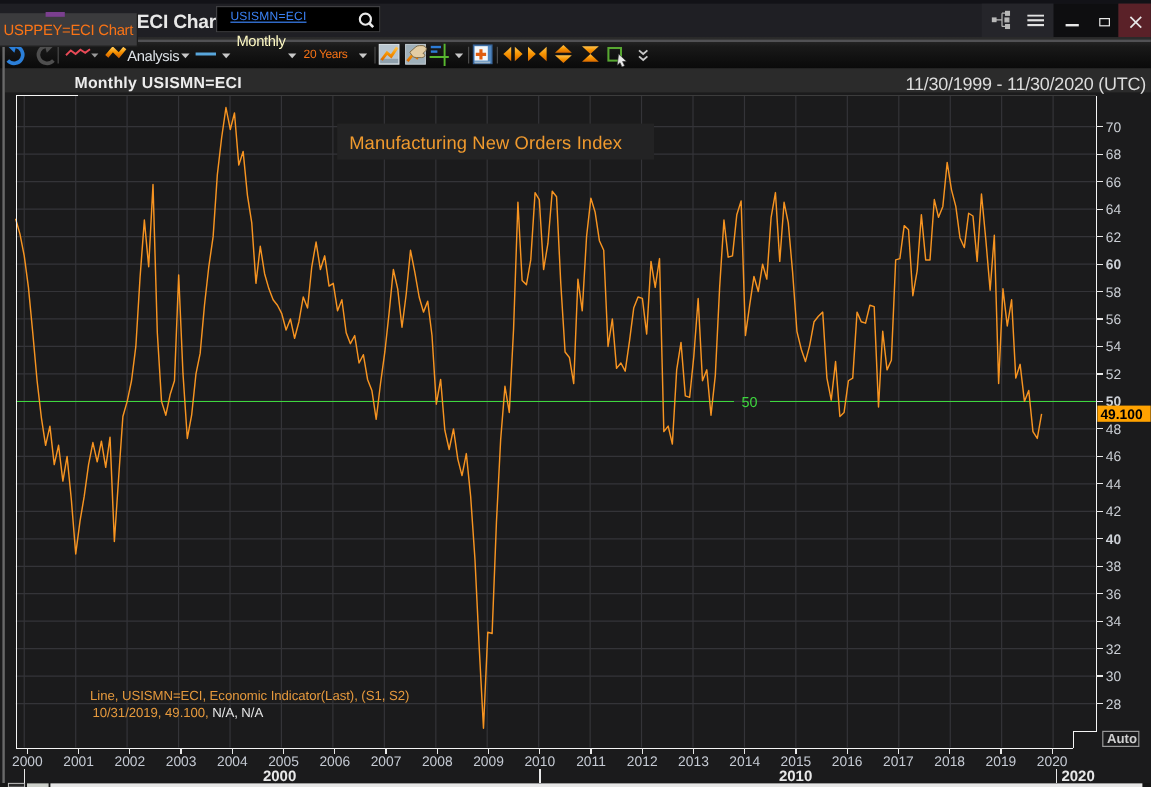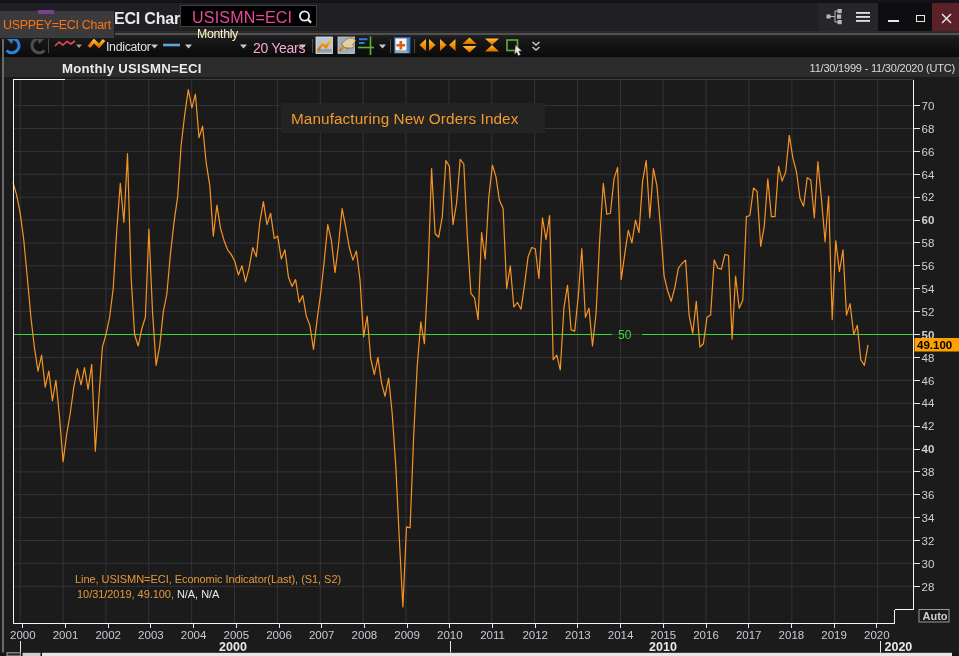--- a/index.html
+++ b/index.html
@@ -8,21 +8,21 @@
 
 <div class="abs" style="left:0;top:0;width:959px;height:31px;background:#1f1f24;"></div>
 <div class="abs" style="left:0;top:0;width:959px;height:3px;background:#121217;"></div>
 <div class="abs" style="left:818px;top:3px;width:60px;height:28px;background:#25252a;"></div>
 <div class="abs" style="left:878px;top:3px;width:54px;height:28px;background:#0e0e10;"></div>
 <div class="abs" style="left:932px;top:3px;width:27px;height:28px;background:#5a2128;"></div>
 <div class="abs" style="left:38px;top:10px;width:16px;height:3.5px;background:#7b3f8f;z-index:40;"></div>
 <div class="abs" style="left:114px;top:9.5px;font-size:16px;font-weight:bold;color:#e8e8e8;letter-spacing:-0.2px;">ECI Chart</div>
 
 <div class="abs" style="left:180px;top:5px;width:137px;height:22px;background:#000;border:1px solid #3f3f42;box-sizing:border-box;"></div>
-<div class="abs" style="left:192px;top:9px;font-size:16px;color:#ec4899;letter-spacing:0.2px;">USISMN=ECI</div>
+<div class="abs" style="left:192px;top:9px;font-size:10px;color:#3b82f6;letter-spacing:0.2px;text-decoration:underline;">USISMN=ECI</div>
 <svg class="abs" style="left:296px;top:9px;" width="18" height="16" viewBox="0 0 18 16">
  <circle cx="8.5" cy="7" r="4.6" fill="none" stroke="#e8e8e8" stroke-width="1.8"></circle>
  <line x1="11.8" y1="10.4" x2="15" y2="13.6" stroke="#e8e8e8" stroke-width="2.2"></line>
 </svg>
 
 <svg class="abs" style="left:826px;top:8px;" width="18" height="17" viewBox="0 0 18 17">
  <g stroke="#b8b8b8" stroke-width="1" fill="#b8b8b8">
   <line x1="3" y1="8.5" x2="9" y2="8.5"></line>
       <line x1="9" y1="3" x2="9" y2="14"></line>
   <line x1="9" y1="3" x2="13" y2="3"></line>
@@ -115,30 +115,30 @@
 
  <path d="M 485 4.5 L 499 4.5 L 492 11 Z" fill="url(#og)"></path>
  <path d="M 485 17.5 L 499 17.5 L 492 11 Z" fill="url(#og)"></path>
 
  <rect x="507" y="6" width="10.5" height="10.5" fill="none" stroke="#58a832" stroke-width="1.7"></rect>
  <path d="M 515.5 11 l 6.5 6 l -3.2 0.3 l 1.7 3.5 l -2.2 1 l -1.6 -3.6 l -2.3 2.2 Z" fill="#e8e8e8" stroke="#333" stroke-width="0.5"></path>
 
  <path d="M 532.5 8 l 3.5 3 l 3.5 -3" fill="none" stroke="#c8c8c8" stroke-width="1.5"></path>
  <path d="M 532.5 13 l 3.5 3 l 3.5 -3" fill="none" stroke="#c8c8c8" stroke-width="1.5"></path>
 </svg>
-<div class="abs" style="left:106px;top:39.5px;font-size:12.3px;color:#dce1e6;letter-spacing:-0.3px;">Indicator</div>
+<div class="abs" style="left:106px;top:39.5px;font-size:12.3px;color:#dce1e6;letter-spacing:-0.3px;">Analysis</div>
 <div class="abs" style="left:197px;top:27px;font-size:12.3px;color:#fef9c3;letter-spacing:-0.3px;">Monthly</div>
-<div class="abs" style="left:253px;top:39.5px;font-size:14px;color:#f9a8d4;letter-spacing:-0.3px;">20 Years</div>
+<div class="abs" style="left:253px;top:39.5px;font-size:10px;color:#f97316;letter-spacing:-0.3px;">20 Years</div>
 
 <div class="abs" style="left:0;top:11px;width:114px;height:26.5px;background:#3b3b3d;border-right:1px solid #1c1c1c;border-bottom:1px solid #1c1c1c;z-index:30;"></div>
 <div class="abs" style="left:3px;top:17.5px;font-size:12.4px;color:#f97316;z-index:31;white-space:nowrap;letter-spacing:-0.25px;">USPPEY=ECI Chart</div>
 
 <div class="abs" style="left:3.5px;top:57px;width:955px;height:20px;background:#2b2b2b;"></div>
 <div class="abs" style="left:20px;top:61px;font-size:13.2px;font-weight:bold;color:#ececec;letter-spacing:0.25px;padding-left:42px;">Monthly USISMN=ECI</div>
-<div class="abs" style="right:4px;top:61.5px;font-size:11px;color:#dcdcdc;letter-spacing:-0.2px;">11/30/1999 - 11/30/2020 (UTC)</div>
+<div class="abs" style="right:4px;top:61.5px;font-size:15px;color:#dcdcdc;letter-spacing:-0.2px;">11/30/1999 - 11/30/2020 (UTC)</div>
 
 <div class="abs" style="left:2px;top:31px;width:1.5px;height:625px;background:#6a6a6a;"></div>
 
 <svg class="abs" style="left:0;top:0;z-index:5;" width="959" height="656" viewBox="0 0 959 656">
 <g stroke="#343438" stroke-width="1">
 <line x1="20.2" y1="80" x2="20.2" y2="623"></line>
       <line x1="63.1" y1="80" x2="63.1" y2="623"></line>
       <line x1="105.9" y1="80" x2="105.9" y2="623"></line>
       <line x1="148.8" y1="80" x2="148.8" y2="623"></line>
       <line x1="191.7" y1="80" x2="191.7" y2="623"></line>

